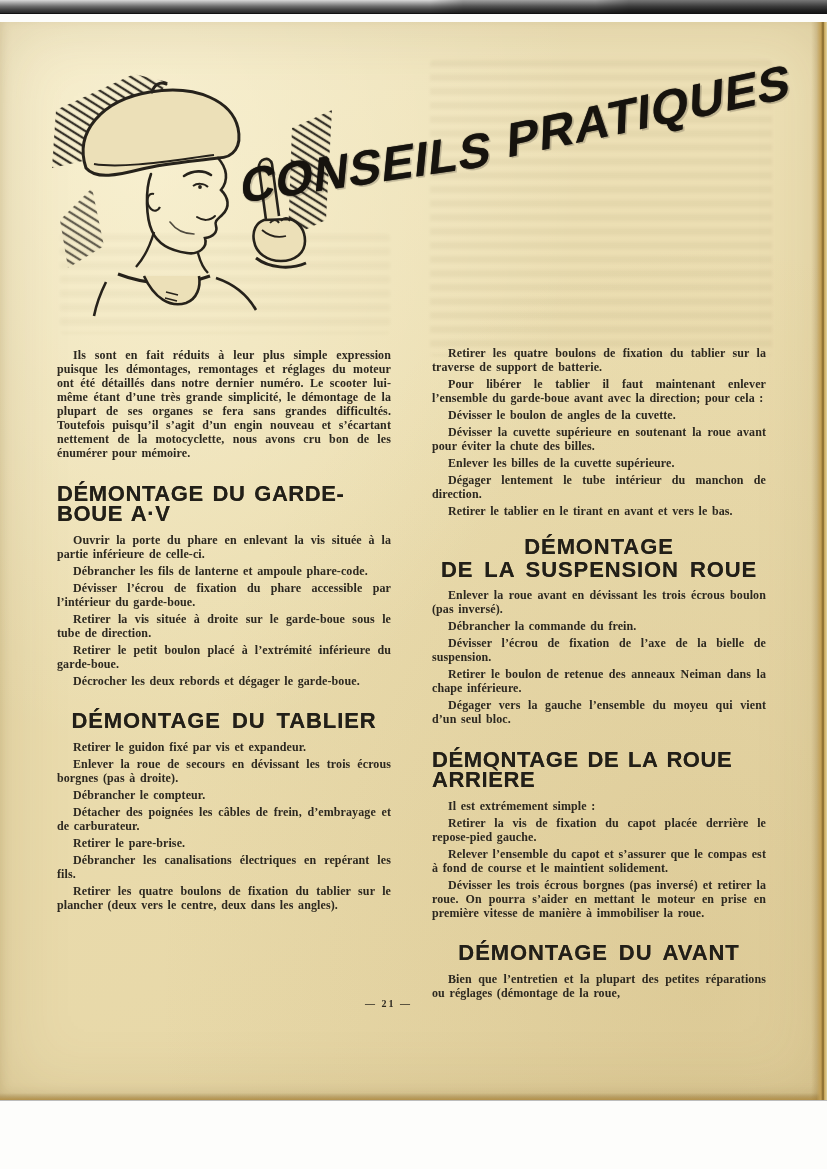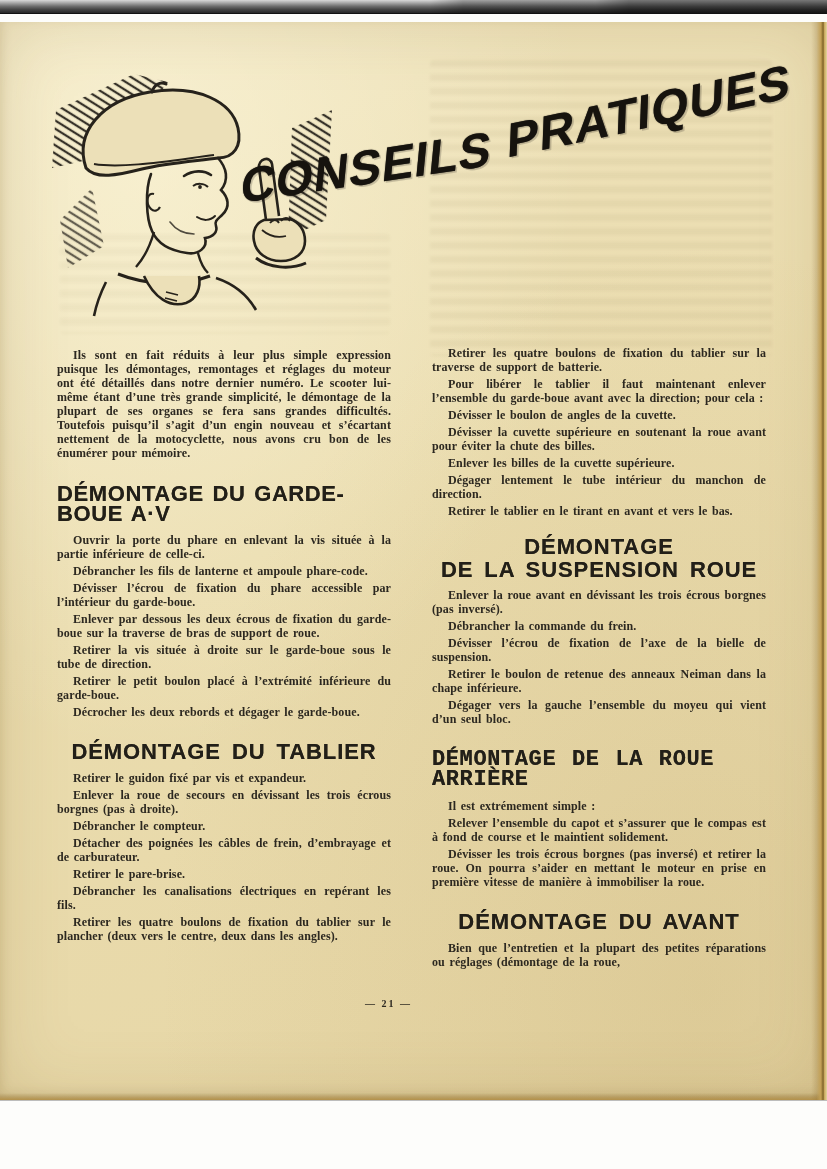--- a/index.html
+++ b/index.html
@@ -53,21 +53,21 @@
   p.body{margin:3px 0 0;font-size:12px;line-height:14px;font-weight:bold;
     text-align:justify;text-indent:16px;letter-spacing:.1px;word-spacing:1.5px;}
   p.body.first{margin-top:0;}
   .hd{font-family:"Liberation Sans",sans-serif;font-weight:bold;color:#221f18;
     font-size:22px;line-height:20px;letter-spacing:.9px;word-spacing:4px;margin:0;
     text-shadow:0 0 .5px rgba(34,31,24,.8);}
   .hd-left{margin:24px 0 9px;text-align:left;}
   .hd-center{margin:23px 0 9px;text-align:center;}
   .hd-2line{line-height:23px;margin:17px 0 7px;}
   .hd-wide{letter-spacing:.6px;word-spacing:2px;}
-  .mt-sm{font-family:Liberation Mono, monospace;}
+  .mt-sm{}
 
   .footer{position:absolute;left:336px;top:976px;width:105px;text-align:center;
     font-size:10px;font-weight:bold;color:#2c2820;letter-spacing:2px;}
 </style>
 </head>
 <body>
 
 <div class="scan">
   <div class="top-strip"></div>
 
@@ -121,21 +121,20 @@
       </div>
     </div>
 
     <div class="col col-left">
       <p class="body first">Ils sont en fait réduits à leur plus simple expression puisque les démontages, remontages et réglages du moteur ont été détaillés dans notre dernier numéro. Le scooter lui-même étant d’une très grande simplicité, le démontage de la plupart de ses organes se fera sans grandes difficultés. Toutefois puisqu’il s’agit d’un engin nouveau et s’écartant nettement de la motocyclette, nous avons cru bon de les énumérer pour mémoire.</p>
 
       <h2 class="hd hd-left hd-wide">DÉMONTAGE DU GARDE-BOUE A·V</h2>
       <p class="body">Ouvrir la porte du phare en enlevant la vis située à la partie inférieure de celle-ci.</p>
       <p class="body">Débrancher les fils de lanterne et ampoule phare-code.</p>
       <p class="body">Dévisser l’écrou de fixation du phare accessible par l’intérieur du garde-boue.</p>
-      <p class="body">Enlever par dessous les deux écrous de fixation du garde-boue sur la traverse de bras de support de roue.</p>
       <p class="body">Retirer la vis située à droite sur le garde-boue sous le tube de direction.</p>
       <p class="body">Retirer le petit boulon placé à l’extrémité inférieure du garde-boue.</p>
       <p class="body">Décrocher les deux rebords et dégager le garde-boue.</p>
 
       <h2 class="hd hd-center">DÉMONTAGE DU TABLIER</h2>
       <p class="body">Retirer le guidon fixé par vis et expandeur.</p>
       <p class="body">Enlever la roue de secours en dévissant les trois écrous borgnes (pas à droite).</p>
       <p class="body">Débrancher le compteur.</p>
       <p class="body">Détacher des poignées les câbles de frein, d’embrayage et de carburateur.</p>
       <p class="body">Retirer le pare-brise.</p>
@@ -146,28 +145,29 @@
     <div class="col col-right">
       <p class="body first">Retirer les quatre boulons de fixation du tablier sur la traverse de support de batterie.</p>
       <p class="body">Pour libérer le tablier il faut maintenant enlever l’ensemble du garde-boue avant avec la direction; pour cela :</p>
       <p class="body">Dévisser le boulon de angles de la cuvette.</p>
       <p class="body">Dévisser la cuvette supérieure en soutenant la roue avant pour éviter la chute des billes.</p>
       <p class="body">Enlever les billes de la cuvette supérieure.</p>
       <p class="body">Dégager lentement le tube intérieur du manchon de direction.</p>
       <p class="body">Retirer le tablier en le tirant en avant et vers le bas.</p>
 
       <h2 class="hd hd-center hd-2line"><span>DÉMONTAGE</span><br><span>DE LA SUSPENSION ROUE</span></h2>
-      <p class="body">Enlever la roue avant en dévissant les trois écrous borgnes (pas inversé).</p>
+      <p class="body">Enlever la roue avant en dévissant les trois écrous boulon (pas inversé).</p>
       <p class="body">Débrancher la commande du frein.</p>
       <p class="body">Dévisser l’écrou de fixation de l’axe de la bielle de suspension.</p>
       <p class="body">Retirer le boulon de retenue des anneaux Neiman dans la chape inférieure.</p>
       <p class="body">Dégager vers la gauche l’ensemble du moyeu qui vient d’un seul bloc.</p>
 
       <h2 class="hd hd-left hd-wide mt-sm">DÉMONTAGE DE LA ROUE ARRIÈRE</h2>
       <p class="body">Il est extrémement simple :</p>
+      <p class="body">Retirer la vis de fixation du capot placée derrière le repose-pied gauche.</p>
       <p class="body">Relever l’ensemble du capot et s’assurer que le compas est à fond de course et le maintient solidement.</p>
       <p class="body">Dévisser les trois écrous borgnes (pas inversé) et retirer la roue. On pourra s’aider en mettant le moteur en prise en première vitesse de manière à immobiliser la roue.</p>
 
       <h2 class="hd hd-center">DÉMONTAGE DU AVANT</h2>
       <p class="body">Bien que l’entretien et la plupart des petites réparations ou réglages (démontage de la roue,</p>
     </div>
 
     <div class="footer">— 21 —</div>
   </div>
 </div>

